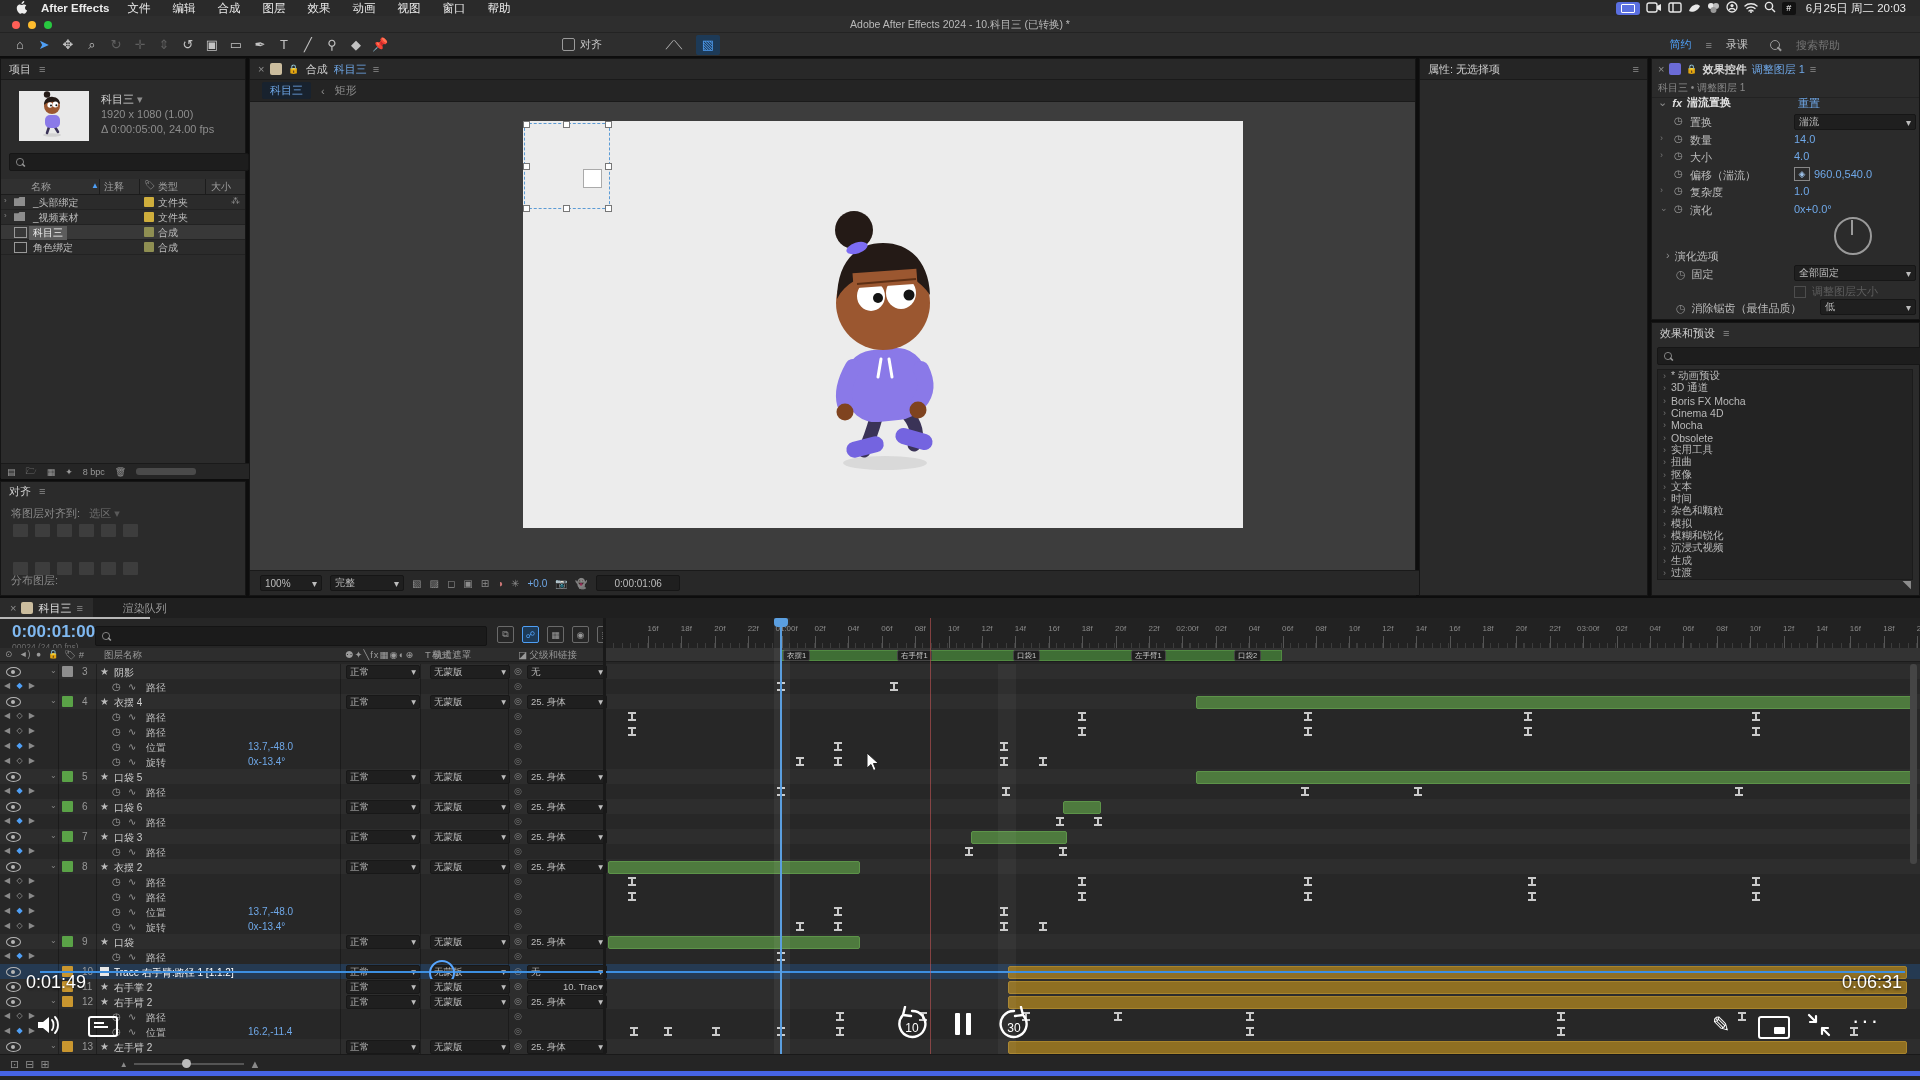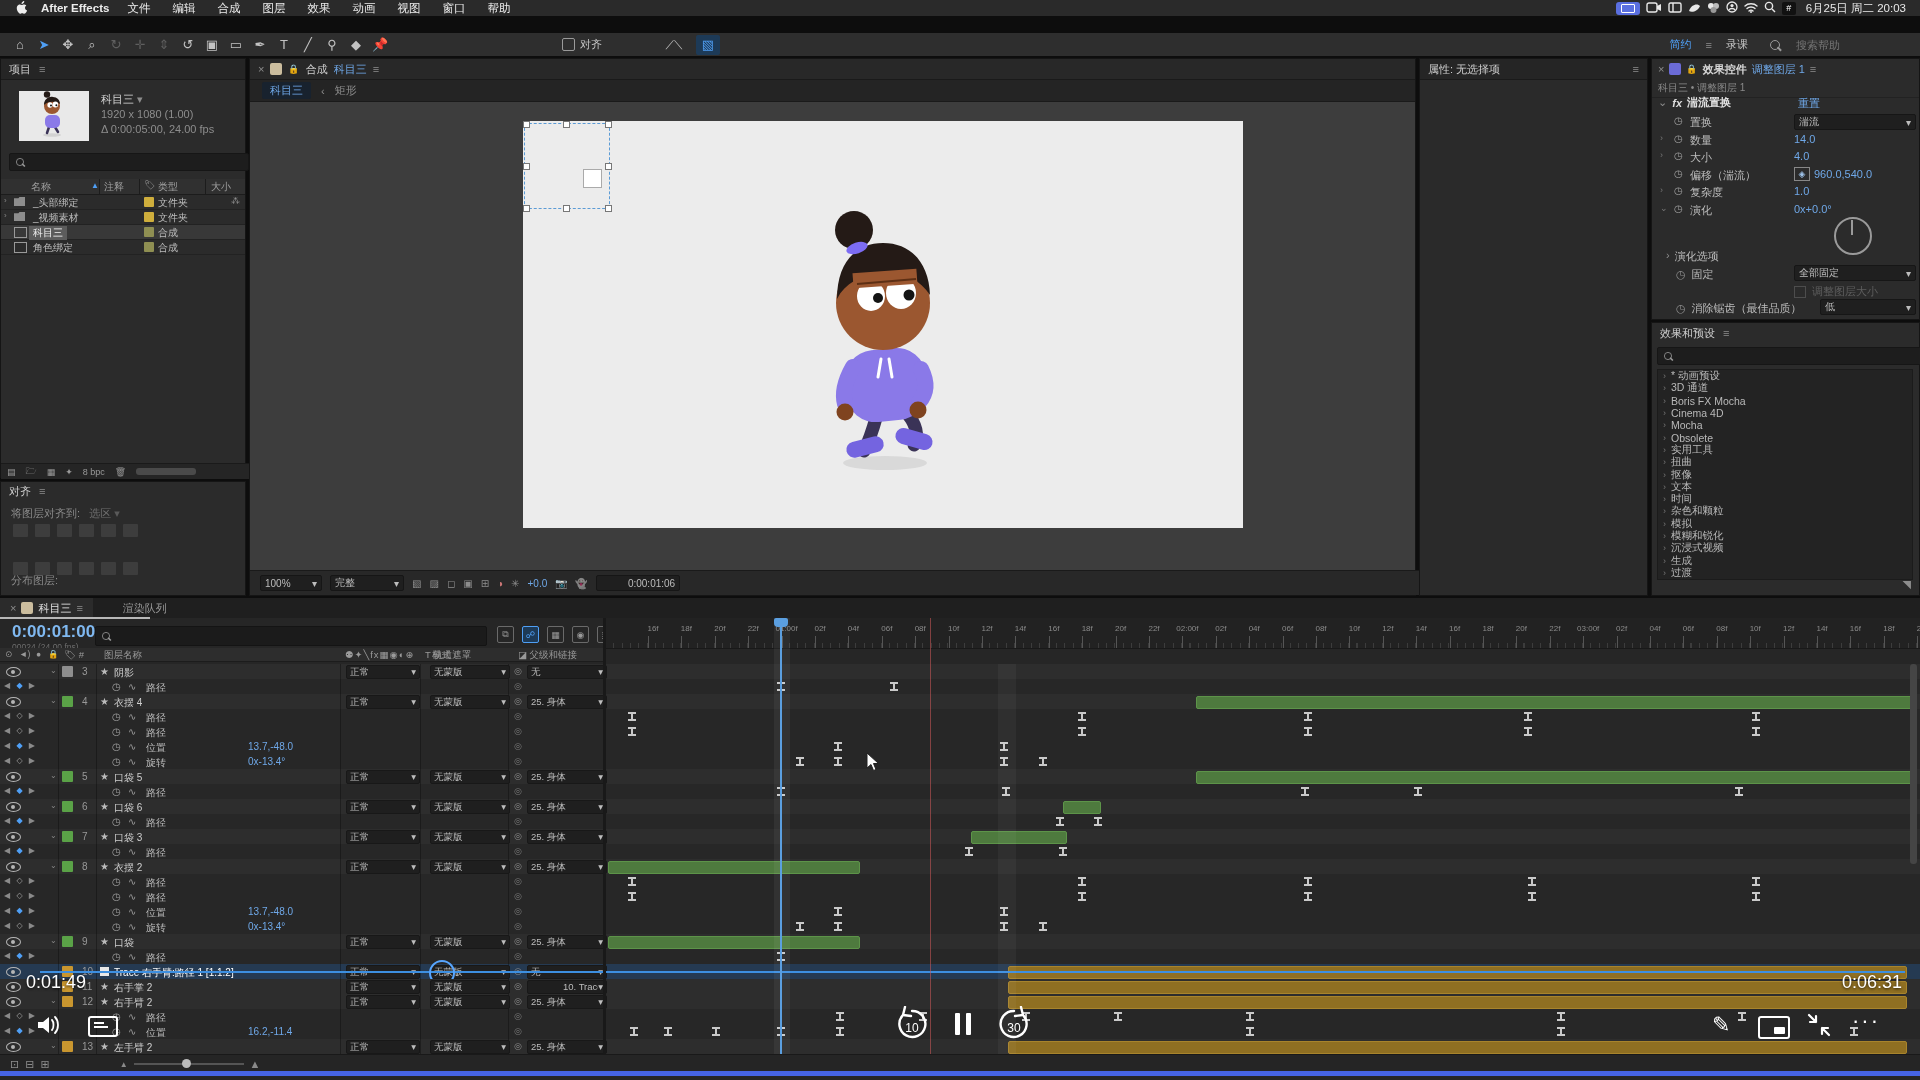--- a/index.html
+++ b/index.html
@@ -87,20 +87,26 @@
           </svg></div>
         <div><svg width="12" height="12">
             <circle cx="5" cy="5" r="3.6" fill="none" stroke="#e8e8e8" stroke-width="1.4"></circle>
             <line x1="8" y1="8" x2="11" y2="11" stroke="#e8e8e8" stroke-width="1.4"></line>
           </svg></div>
         <div style="width: 14px; height: 13px; background: rgb(17, 17, 17); border-radius: 2px; color: rgb(255, 255, 255); font-size: 9px; display: flex; align-items: center; justify-content: center;">#</div>
       </span>
     <span style="margin-right:14px;color:#e8e8e8;">6月25日 周二 20:03</span>
   </div>
 
+  <div class="abs" style="left:0;top:16px;width:1920px;height:16px;background:#2e2e2e;border-bottom:1px solid #232323;">
+    <span class="abs" style="left:12px;top:5px;width:8px;height:8px;border-radius:50%;background:#ff5f57;"></span>
+    <span class="abs" style="left:28px;top:5px;width:8px;height:8px;border-radius:50%;background:#febc2e;"></span>
+    <span class="abs" style="left:44px;top:5px;width:8px;height:8px;border-radius:50%;background:#28c840;"></span>
+    <div style="text-align:center;line-height:16px;font-size:10.5px;color:#b9b9b9;">Adobe After Effects 2024 - 10.科目三 (已转换) *</div>
+  </div>
 
   <div class="abs" style="left:0;top:33px;width:1920px;height:23px;background:#2e2e2e;display:flex;align-items:center;">
     <div id="tools" style="display:flex;margin-left:8px;">
         <span class="tool">⌂</span>
         <span class="tool act">➤</span>
         <span class="tool">✥</span>
         <span class="tool">⌕</span>
         <span class="tool gray">↻</span>
         <span class="tool gray">✛</span>
         <span class="tool gray">⇕</span>
@@ -295,21 +301,21 @@
       <span class="dim">▧</span>
       <span class="dim">▨</span>
       <span class="dim">◻</span>
       <span class="dim">▣</span>
       <span class="dim">⊞</span>
       <span style="color:#c77;">◑</span>
       <span style="color:#888;">✳</span>
       <span class="blue">+0.0</span>
       <span class="dim">📷</span>
       <span class="dim" style="opacity:.5;">👻</span>
-      <span class="ddbox tc" style="width:74px;justify-content:flex-end;">
+      <span class="ddbox tc" style="width:74px;justify-content:center;">
         <span>0:00:01:06</span>
         </span>
     </div>
   </div>
 
   <div class="panel" style="left:1419px;top:58px;width:229px;height:538px;background:#2a2a2a;">
     <div style="height:20px;background:#252525;border-bottom:1px solid #1a1a1a;display:flex;align-items:center;padding:0 8px;justify-content:space-between;">
       <span style="color:#cfcfcf;">属性: 无选择项</span>
       <span class="dim">≡</span>
     </div>
@@ -585,20 +591,28 @@
         <div style="position: absolute; left: 1178.6px; top: 18px; width: 1px; height: 12px; background: rgb(85, 85, 85);"></div>
         <div style="position: absolute; left: 1202px; top: 6px; width: 30px; text-align: center; font-size: 8px; color: rgb(138, 138, 138);">14f</div>
         <div style="position: absolute; left: 1212px; top: 18px; width: 1px; height: 12px; background: rgb(85, 85, 85);"></div>
         <div style="position: absolute; left: 1235.4px; top: 6px; width: 30px; text-align: center; font-size: 8px; color: rgb(138, 138, 138);">16f</div>
         <div style="position: absolute; left: 1245.4px; top: 18px; width: 1px; height: 12px; background: rgb(85, 85, 85);"></div>
         <div style="position: absolute; left: 1268.8px; top: 6px; width: 30px; text-align: center; font-size: 8px; color: rgb(138, 138, 138);">18f</div>
         <div style="position: absolute; left: 1278.8px; top: 18px; width: 1px; height: 12px; background: rgb(85, 85, 85);"></div>
         <div style="position: absolute; left: 1302.2px; top: 6px; width: 30px; text-align: center; font-size: 8px; color: rgb(138, 138, 138);">20f</div>
         <div style="position: absolute; left: 1312.2px; top: 18px; width: 1px; height: 12px; background: rgb(85, 85, 85);"></div>
       </div>
+    <div class="abs" id="marker-strip" style="left:605px;top:50px;width:1315px;height:13px;background:#333333;border-bottom:1px solid #1c1c1c;">
+        <div style="position: absolute; left: 176px; top: 2px; width: 499px; height: 9px; background: rgb(63, 110, 53); border: 1px solid rgb(81, 138, 66);"></div>
+        <div style="position: absolute; left: 178px; top: 2px; height: 9px; background: rgb(30, 30, 30); border: 1px solid rgb(68, 68, 68); border-radius: 2px; color: rgb(204, 204, 204); font-size: 7.5px; line-height: 9px; padding: 0px 3px;">衣摆1</div>
+        <div style="position: absolute; left: 292px; top: 2px; height: 9px; background: rgb(30, 30, 30); border: 1px solid rgb(68, 68, 68); border-radius: 2px; color: rgb(204, 204, 204); font-size: 7.5px; line-height: 9px; padding: 0px 3px;">右手臂1</div>
+        <div style="position: absolute; left: 408px; top: 2px; height: 9px; background: rgb(30, 30, 30); border: 1px solid rgb(68, 68, 68); border-radius: 2px; color: rgb(204, 204, 204); font-size: 7.5px; line-height: 9px; padding: 0px 3px;">口袋1</div>
+        <div style="position: absolute; left: 526px; top: 2px; height: 9px; background: rgb(30, 30, 30); border: 1px solid rgb(68, 68, 68); border-radius: 2px; color: rgb(204, 204, 204); font-size: 7.5px; line-height: 9px; padding: 0px 3px;">左手臂1</div>
+        <div style="position: absolute; left: 629px; top: 2px; height: 9px; background: rgb(30, 30, 30); border: 1px solid rgb(68, 68, 68); border-radius: 2px; color: rgb(204, 204, 204); font-size: 7.5px; line-height: 9px; padding: 0px 3px;">口袋2</div>
+      </div>
 
     <div class="abs" id="col-hdr" style="left:0;top:50px;width:603px;height:13px;background:#2d2d2d;border-bottom:1px solid #1c1c1c;font-size:9.5px;color:#9a9a9a;">
         <div style="position: absolute; left: 5px; top: 1px; font-size: 8.5px; color: rgb(154, 154, 154);">⊙</div>
         <div style="position: absolute; left: 19px; top: 1px; font-size: 8.5px; color: rgb(154, 154, 154);">◄)</div>
         <div style="position: absolute; left: 36px; top: 1px; font-size: 8.5px; color: rgb(154, 154, 154);">●</div>
         <div style="position: absolute; left: 48px; top: 1px; font-size: 8.5px; color: rgb(154, 154, 154);">🔒</div>
         <div style="position: absolute; left: 64px; top: 1px;">🏷  #</div>
         <div style="position: absolute; left: 104px; top: 1px;">图层名称</div>
         <div style="position: absolute; left: 345px; top: 1px; letter-spacing: 1px;">⚉✦╲fx▦◉◐⊕</div>
         <div style="position: absolute; left: 432px; top: 1px;">模式</div>

